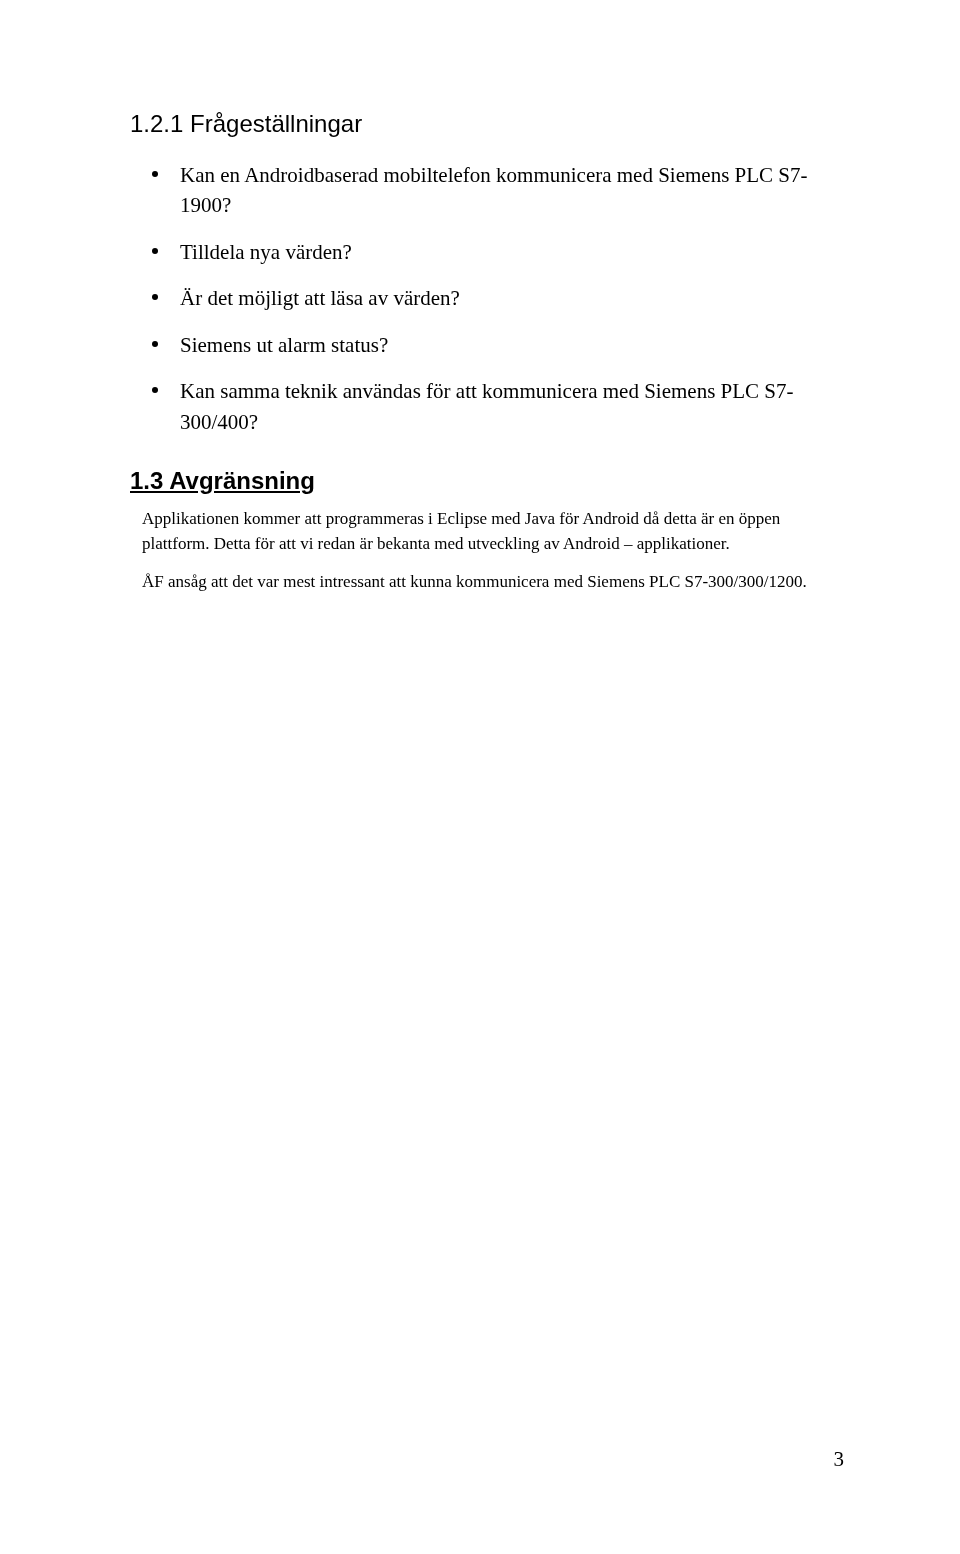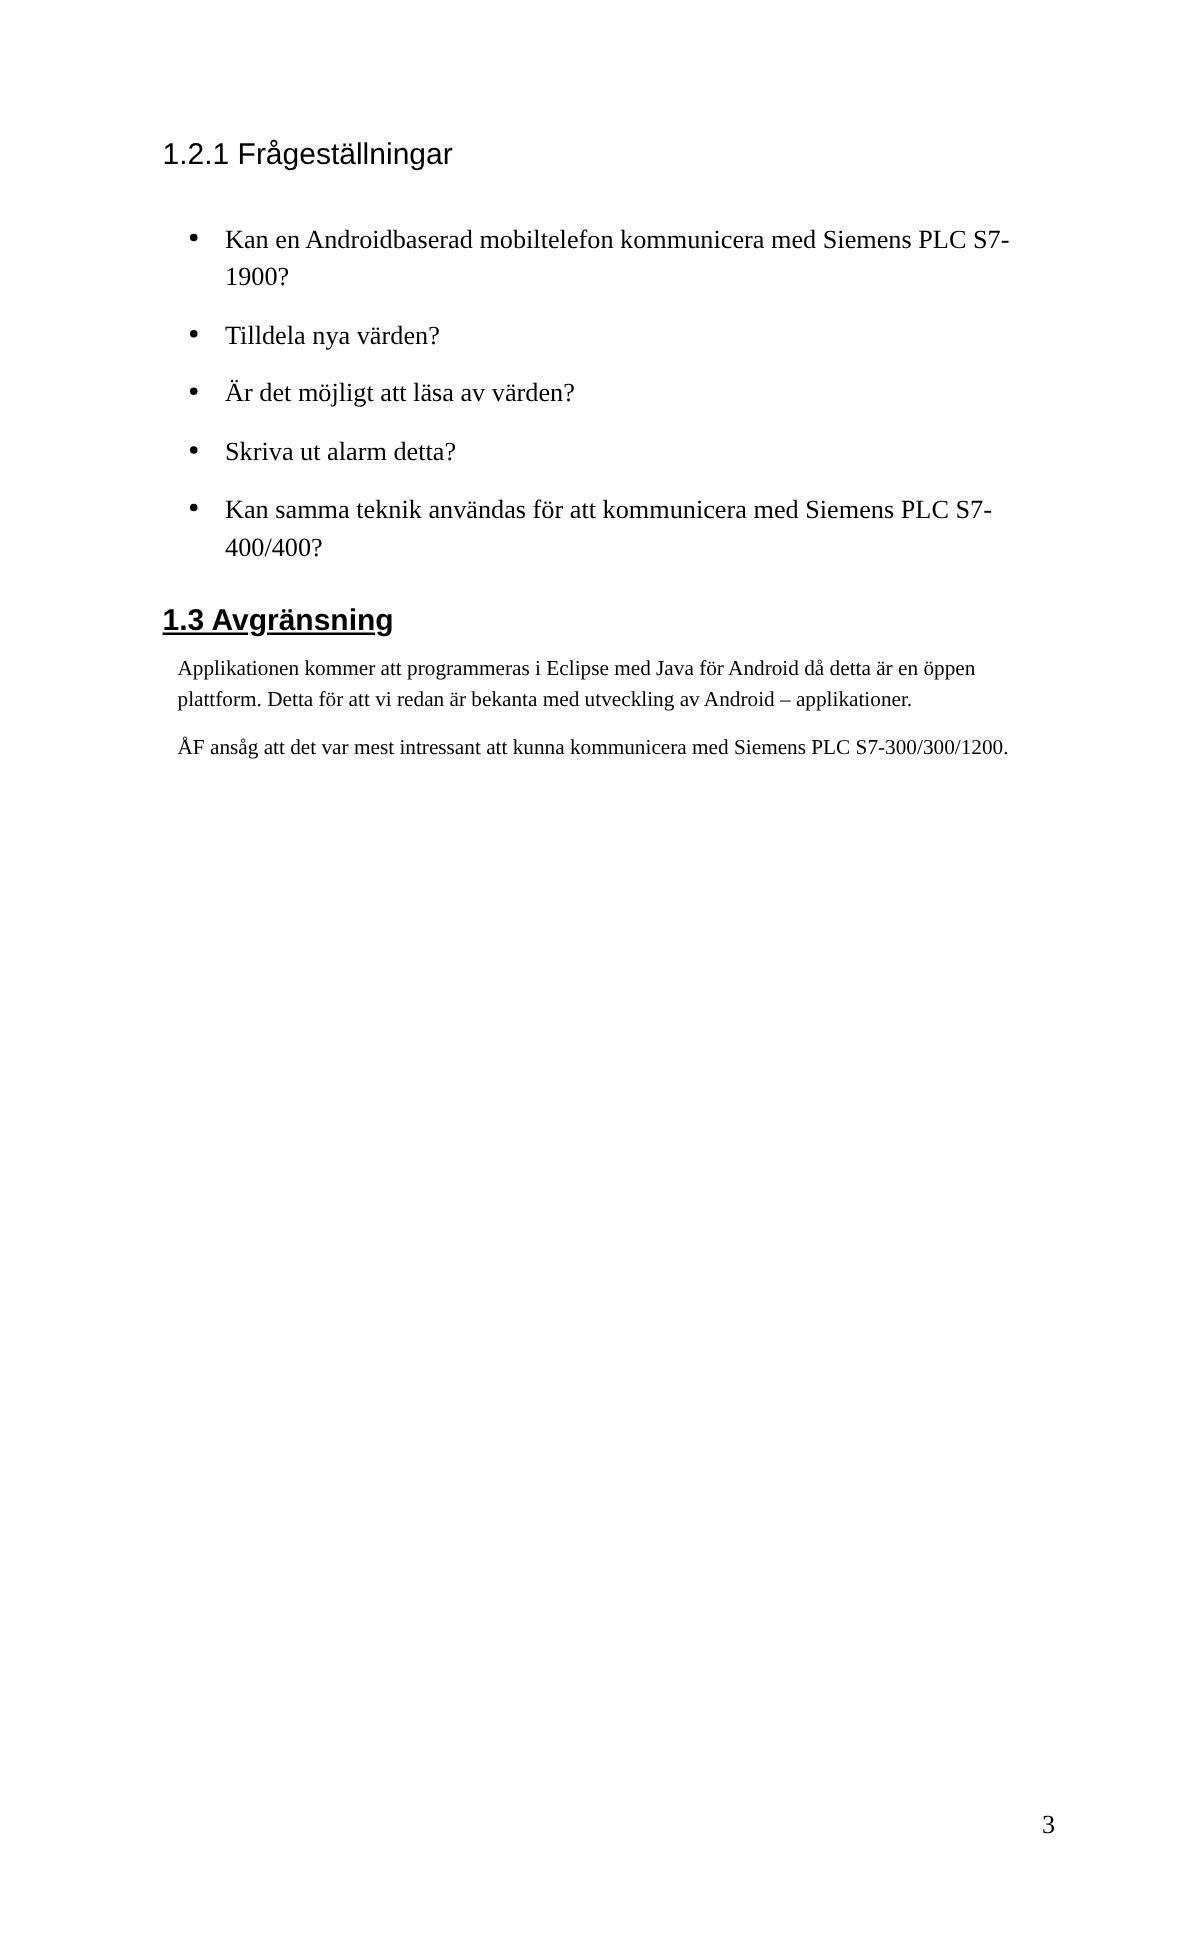--- a/index.html
+++ b/index.html
@@ -15,21 +15,21 @@
     box-sizing: border-box;
     width: 960px;
     height: 1554px;
     padding: 110px 120px 60px 130px;
     position: relative;
   }
   .heading-minor {
     font-family: Arial, Helvetica, sans-serif;
     font-size: 24px;
     font-weight: normal;
-    margin: 0 0 38px 0;
+    margin: 0 0 22px 0;
   }
   .bullet-list {
     list-style: none;
     padding: 0;
     margin: 0 0 30px 0;
   }
   .bullet-list li {
     position: relative;
     padding-left: 50px;
     font-size: 21px;
@@ -70,22 +70,22 @@
 <body>
 
 <div class="page">
 
   <h3 class="heading-minor">1.2.1 Frågeställningar</h3>
 
   <ul class="bullet-list">
     <li>Kan en Androidbaserad mobiltelefon kommunicera med Siemens PLC S7-1900?</li>
     <li>Tilldela nya värden?</li>
     <li>Är det möjligt att läsa av värden?</li>
-    <li>Skriva ut alarm detta?</li>
-    <li>Kan samma teknik användas för att kommunicera med Siemens PLC S7-400/400?</li>
+    <li>Siemens ut alarm status?</li>
+    <li>Kan samma teknik användas för att kommunicera med Siemens PLC S7-300/400?</li>
   </ul>
 
   <h3 class="heading-underline">1.3 Avgränsning</h3>
 
   <p class="body-text">Applikationen kommer att programmeras i Eclipse med Java för Android då detta är en öppen plattform. Detta för att vi redan är bekanta med utveckling av Android – applikationer.</p>
   <p class="body-text">ÅF ansåg att det var mest intressant att kunna kommunicera med Siemens PLC S7-300/300/1200.</p>
 
   <div class="page-number">3</div>
 
 </div>

